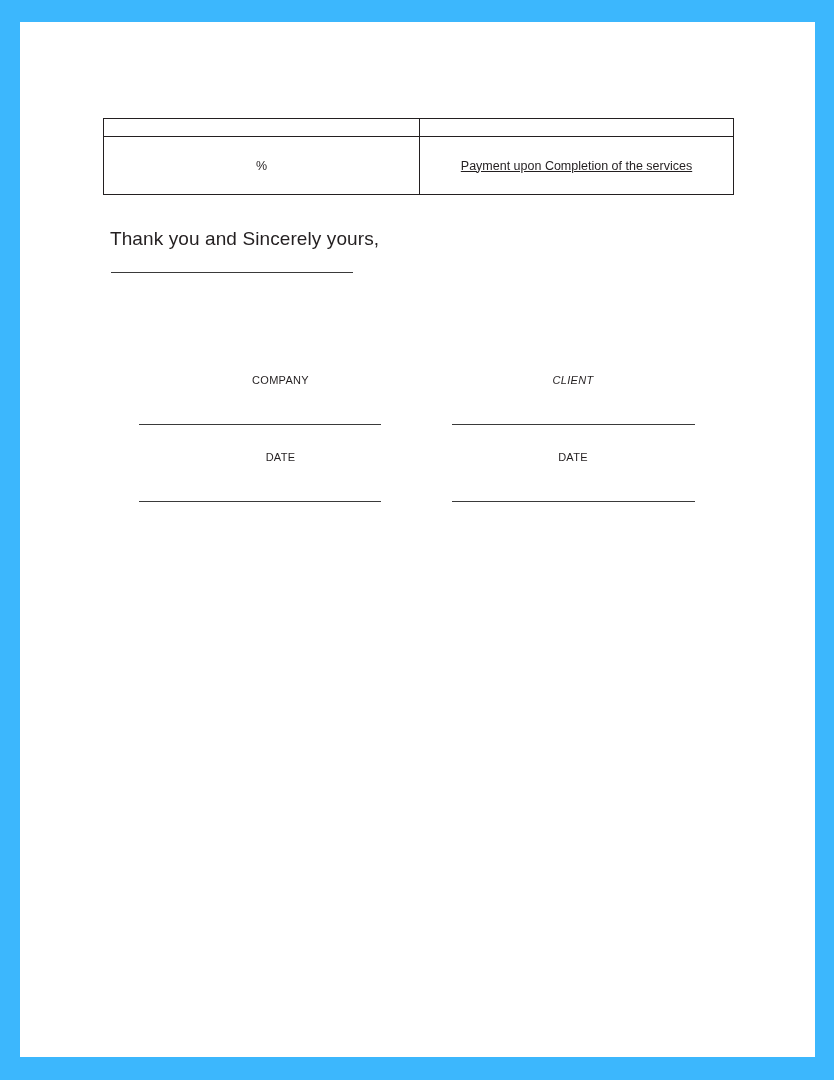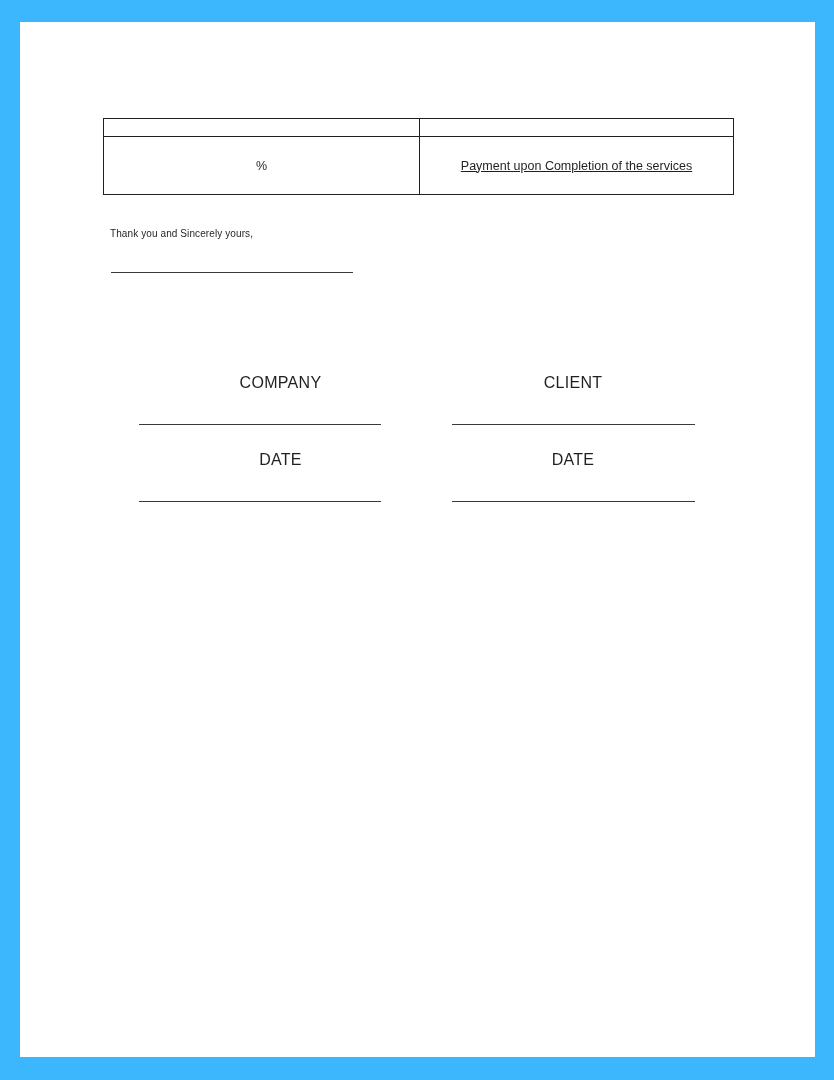--- a/index.html
+++ b/index.html
@@ -66,21 +66,21 @@
   .cell-desc {
     text-align: center;
     font-size: 12.5px;
   }
 
   
   .closing {
     position: absolute;
     left: 90px;
     top: 206px;
-    font-size: 10px;
+    font-size: 19px;
     color: #231f20;
     letter-spacing: 0.1px;
     white-space: nowrap;
   }
 
   
   .rule {
     position: absolute;
     height: 0;
     border-top: 1.7px solid #3a3a3a;
@@ -88,35 +88,36 @@
 
   .rule-signature {
     left: 91px;
     top: 250px;
     width: 242px;
   }
 
   
   .sig-label {
     position: absolute;
-    font-size: 16px;
+    font-size: 11px;
     color: #231f20;
     text-align: center;
     letter-spacing: 0.3px;
   }
 
   .label-company {
     left: 140px;
     top: 352px;
     width: 241px;
   }
   .label-client {
     left: 432px;
     top: 352px;
     width: 242px;
+    font-style: italic;
   }
   .label-date-left {
     left: 140px;
     top: 429px;
     width: 241px;
   }
   .label-date-right {
     left: 432px;
     top: 429px;
     width: 242px;

